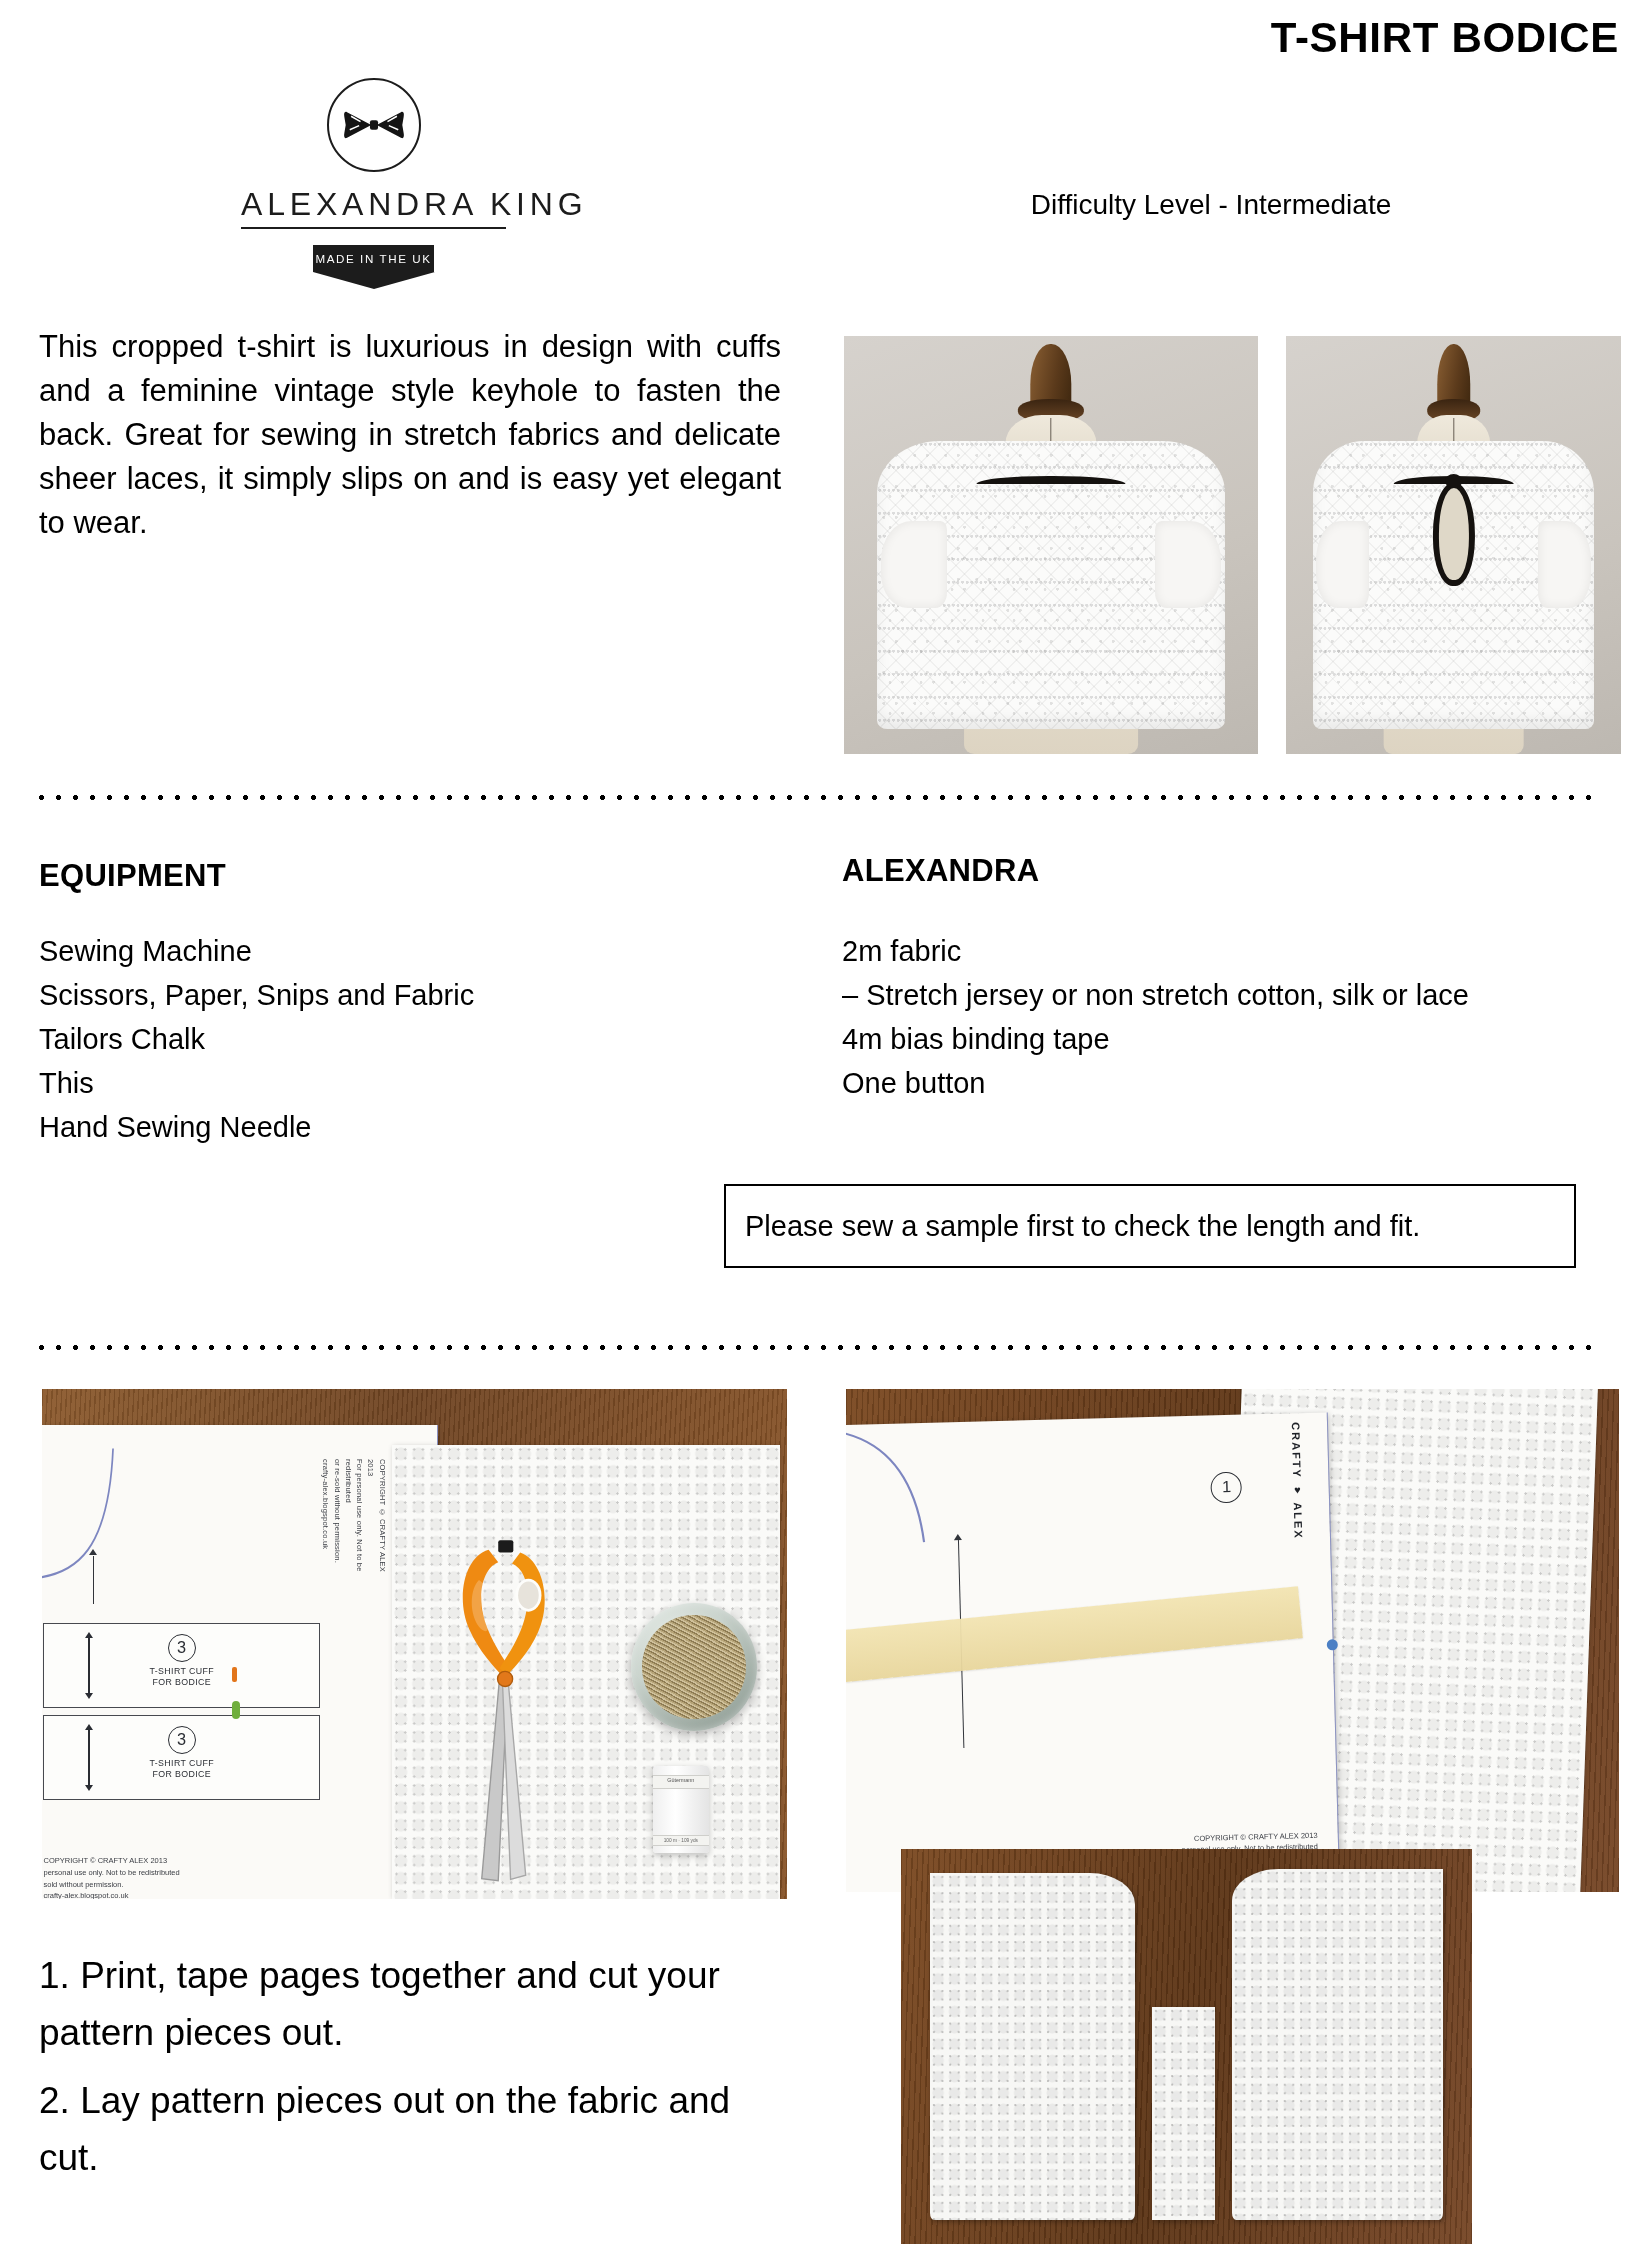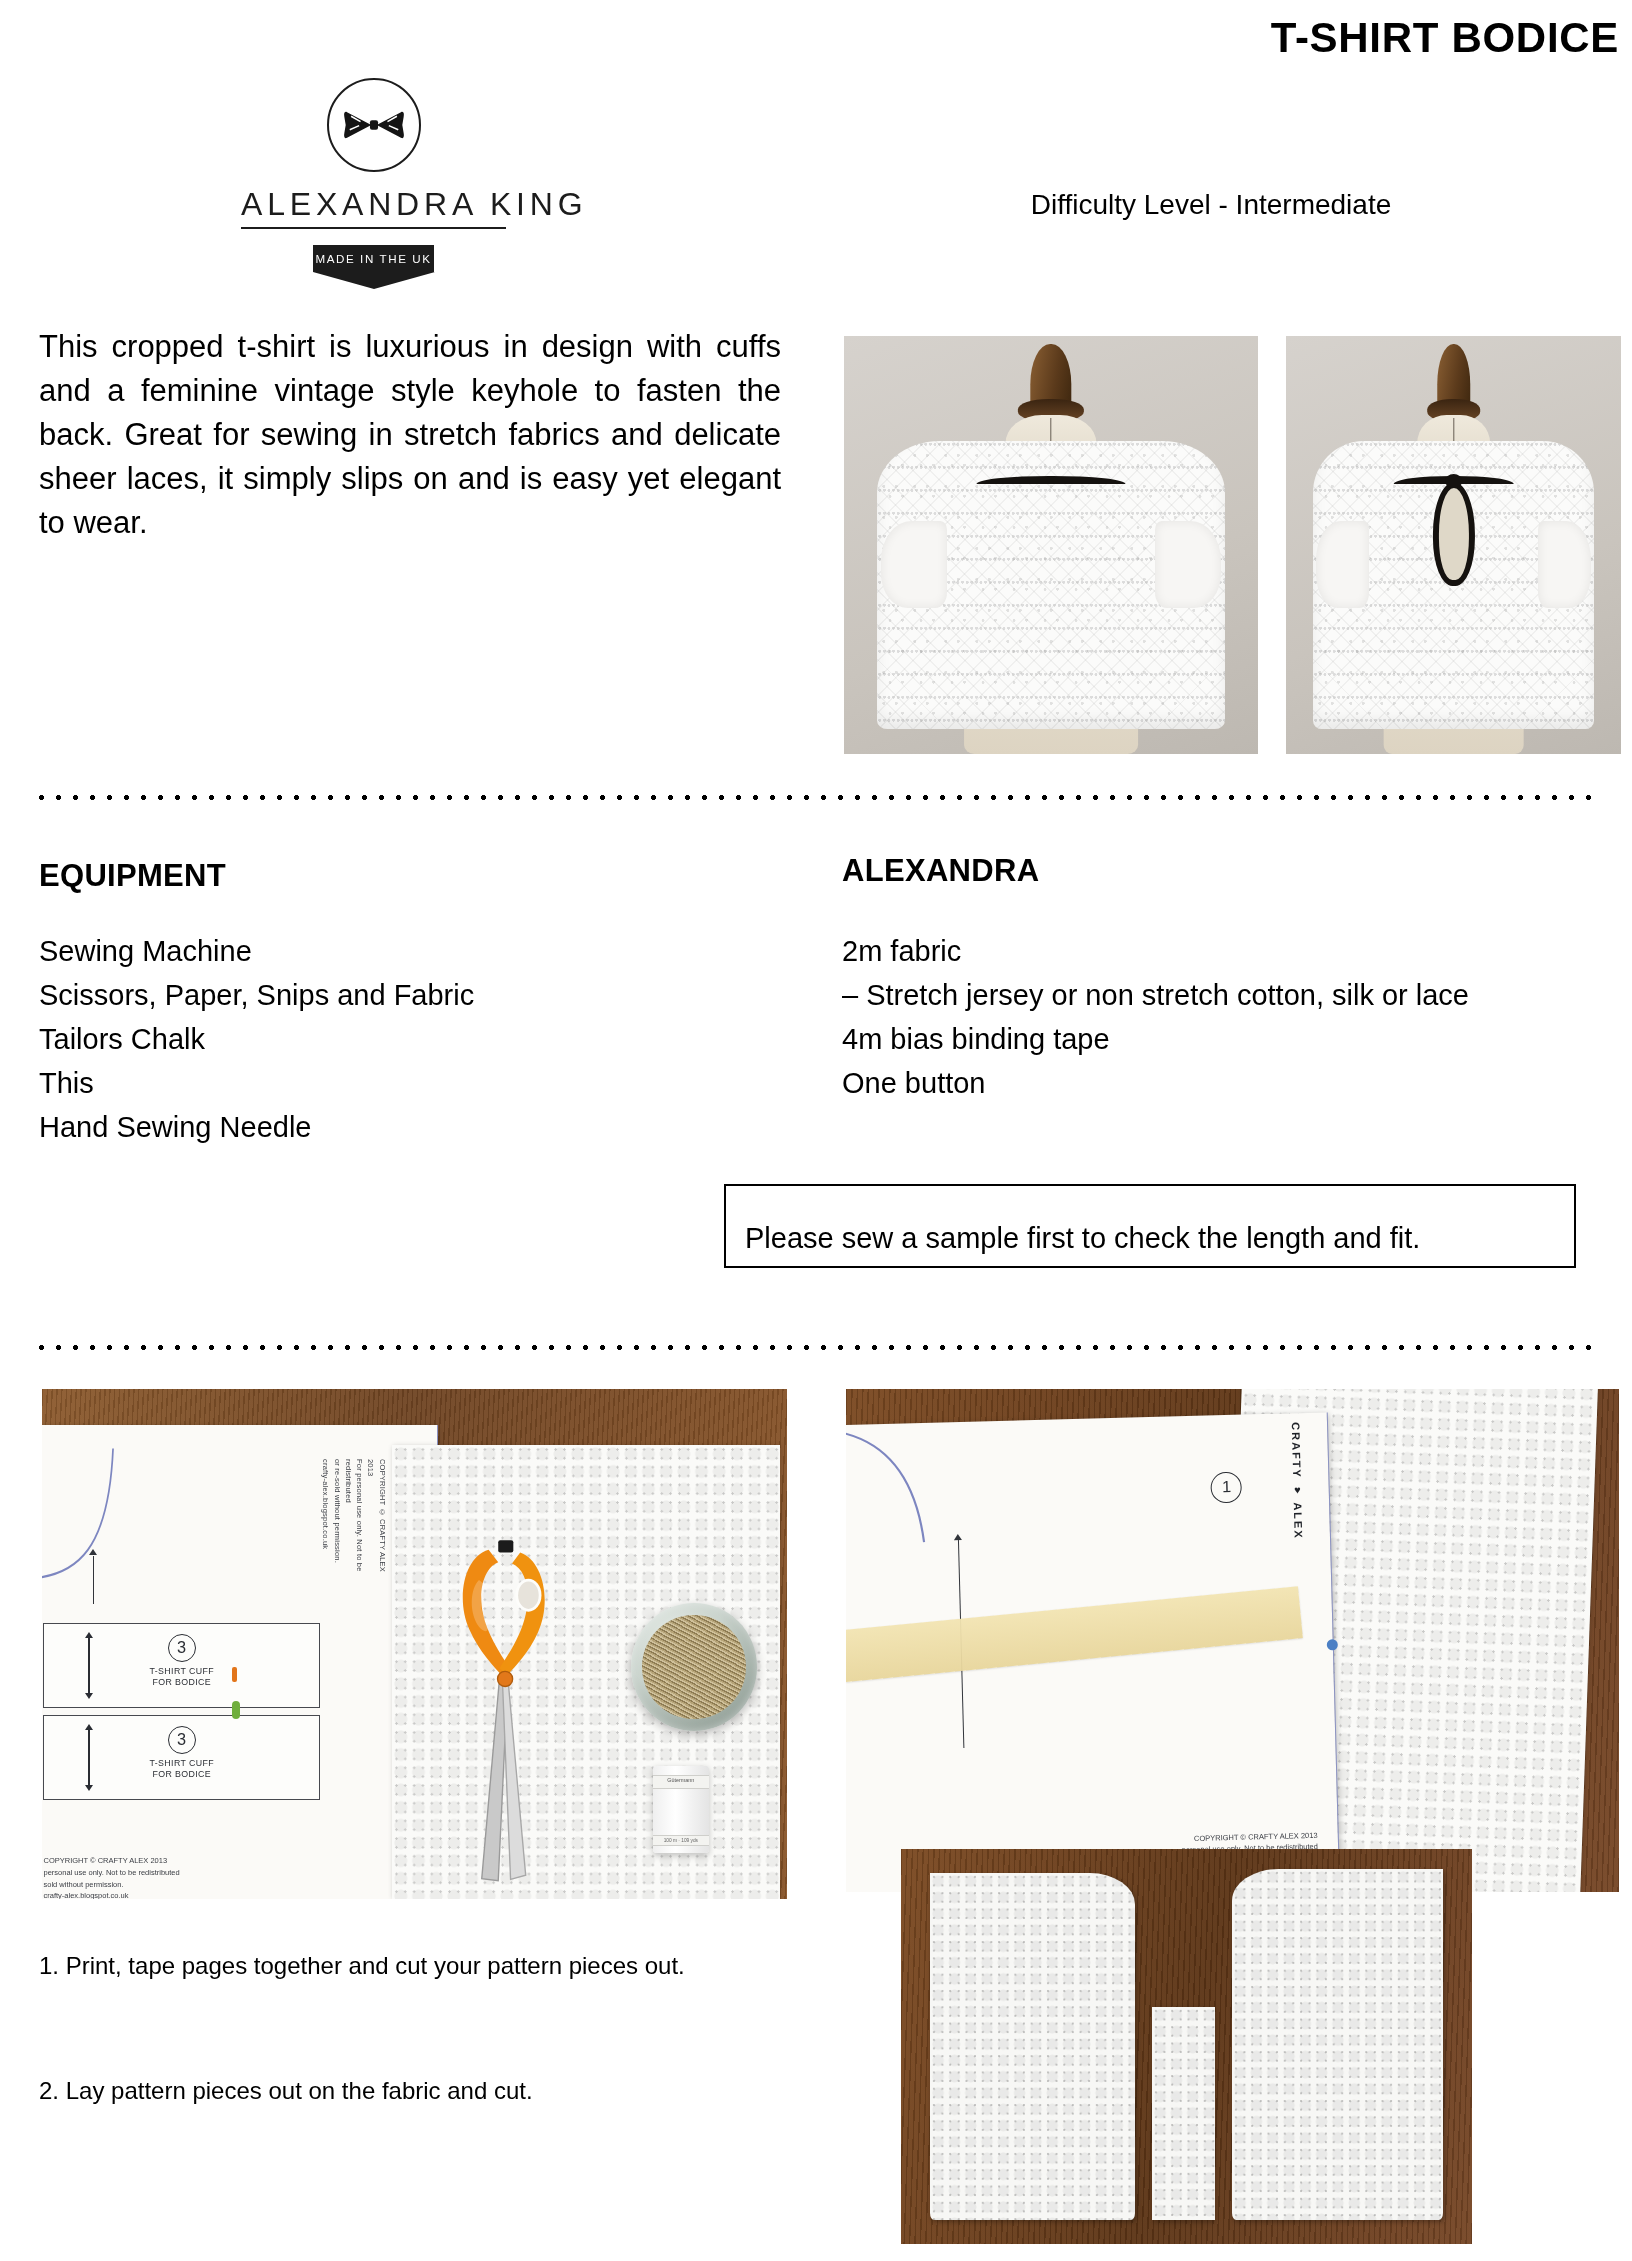--- a/index.html
+++ b/index.html
@@ -235,21 +235,20 @@
     height: 80px;
     border: 2.7px solid #000;
     background: #fff;
   }
   .note-text {
     position: absolute;
     left: 19px;
     top: 50%;
     transform: translateY(-50%);
     font-size: 29px;
-    margin-top: 12px;
   }
 
   
   .photo-supplies { left: 42px;  top: 1389px; width: 745px; height: 510px; }
   .photo-layout   { left: 846px; top: 1389px; width: 773px; height: 503px; }
   .photo-cut      { left: 901px; top: 1849px; width: 571px; height: 395px; z-index: 5; border: 0; }
 
   .wood {
     position: absolute; inset: 0;
     background:
@@ -391,21 +390,21 @@
       radial-gradient(circle at 75% 75%, rgba(110,110,110,.38) 1px, transparent 1.3px),
       radial-gradient(circle at 50% 50%, rgba(0,0,0,.055) 5.4px, transparent 6.1px),
       #f7f7f5;
     background-size: 16.3px 16.3px,16.3px 16.3px,16.3px 16.3px,16.3px 16.3px,16.3px 16.3px,auto;
     box-shadow: 1.4px 2px 5.4px rgba(0,0,0,.3);
   }
 
   
   .step {
     position: absolute;
-    font-size: 24px;
+    font-size: 37px;
     line-height: 1.55;
     width: 742px;
   }
   .step-1 { left: 39px; top: 1947px; }
   .step-2 { left: 39px; top: 2072px; }
 </style>
 </head>
 <body>
 
 <div class="page">

